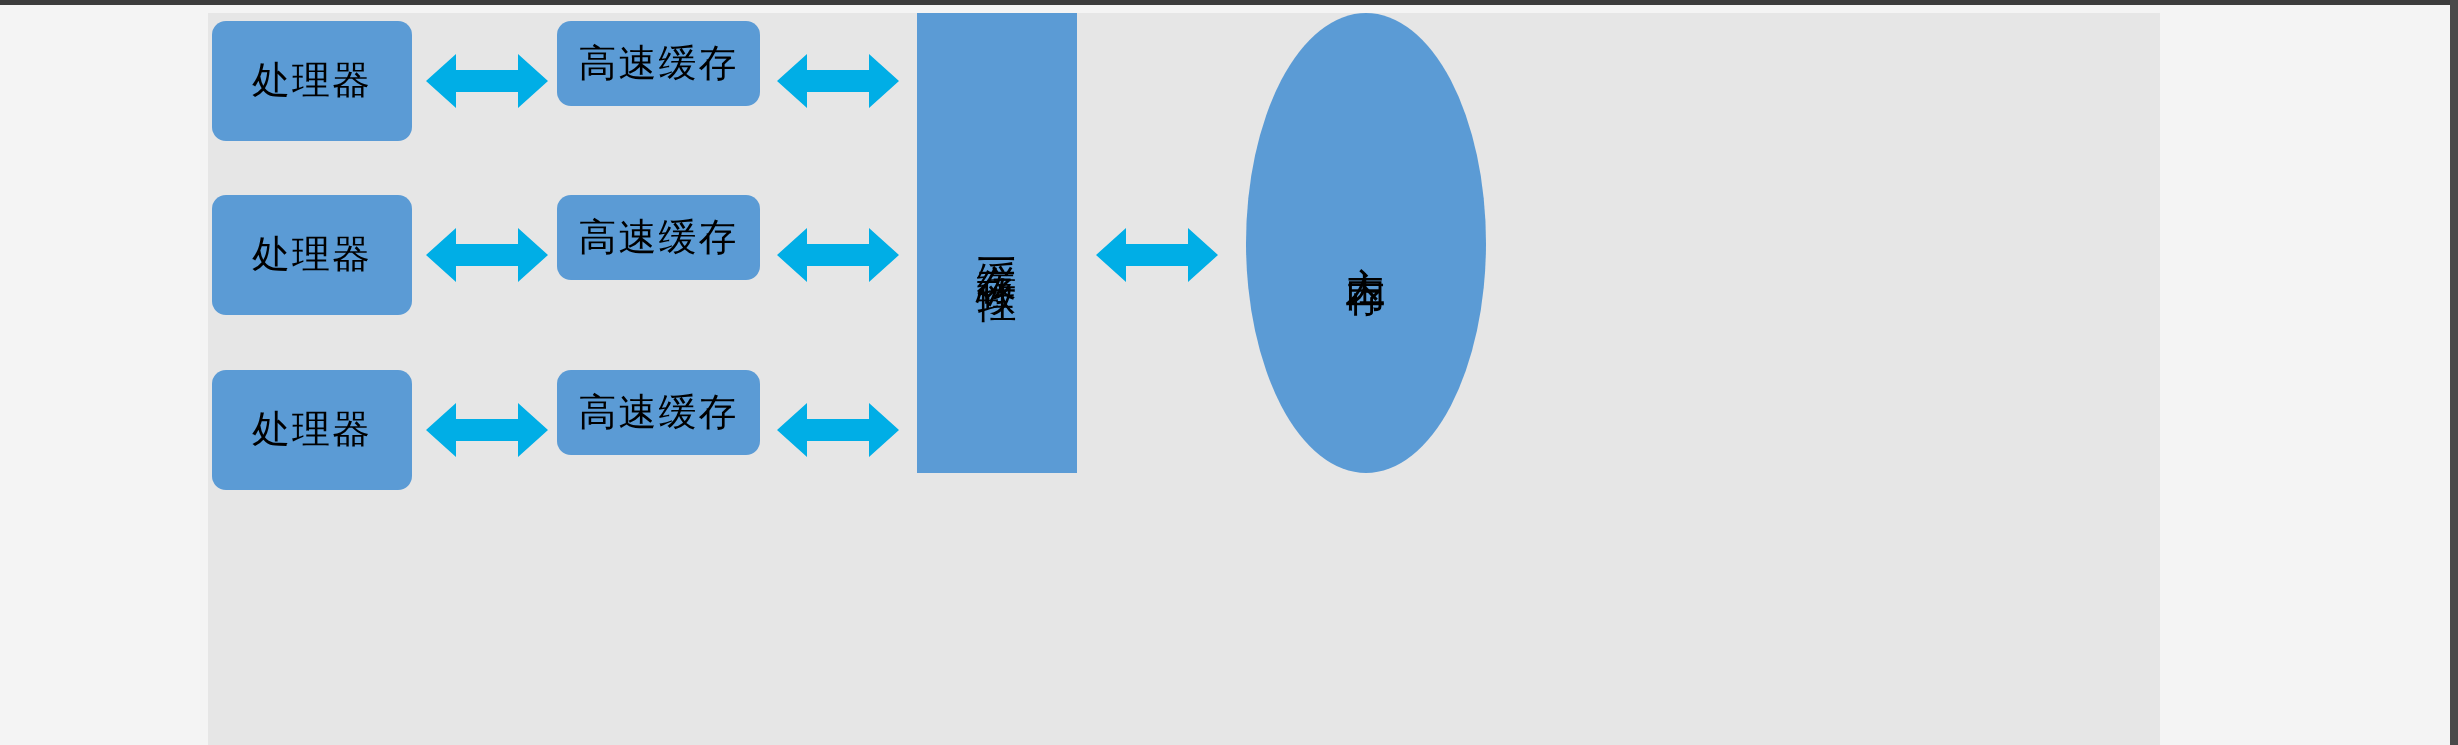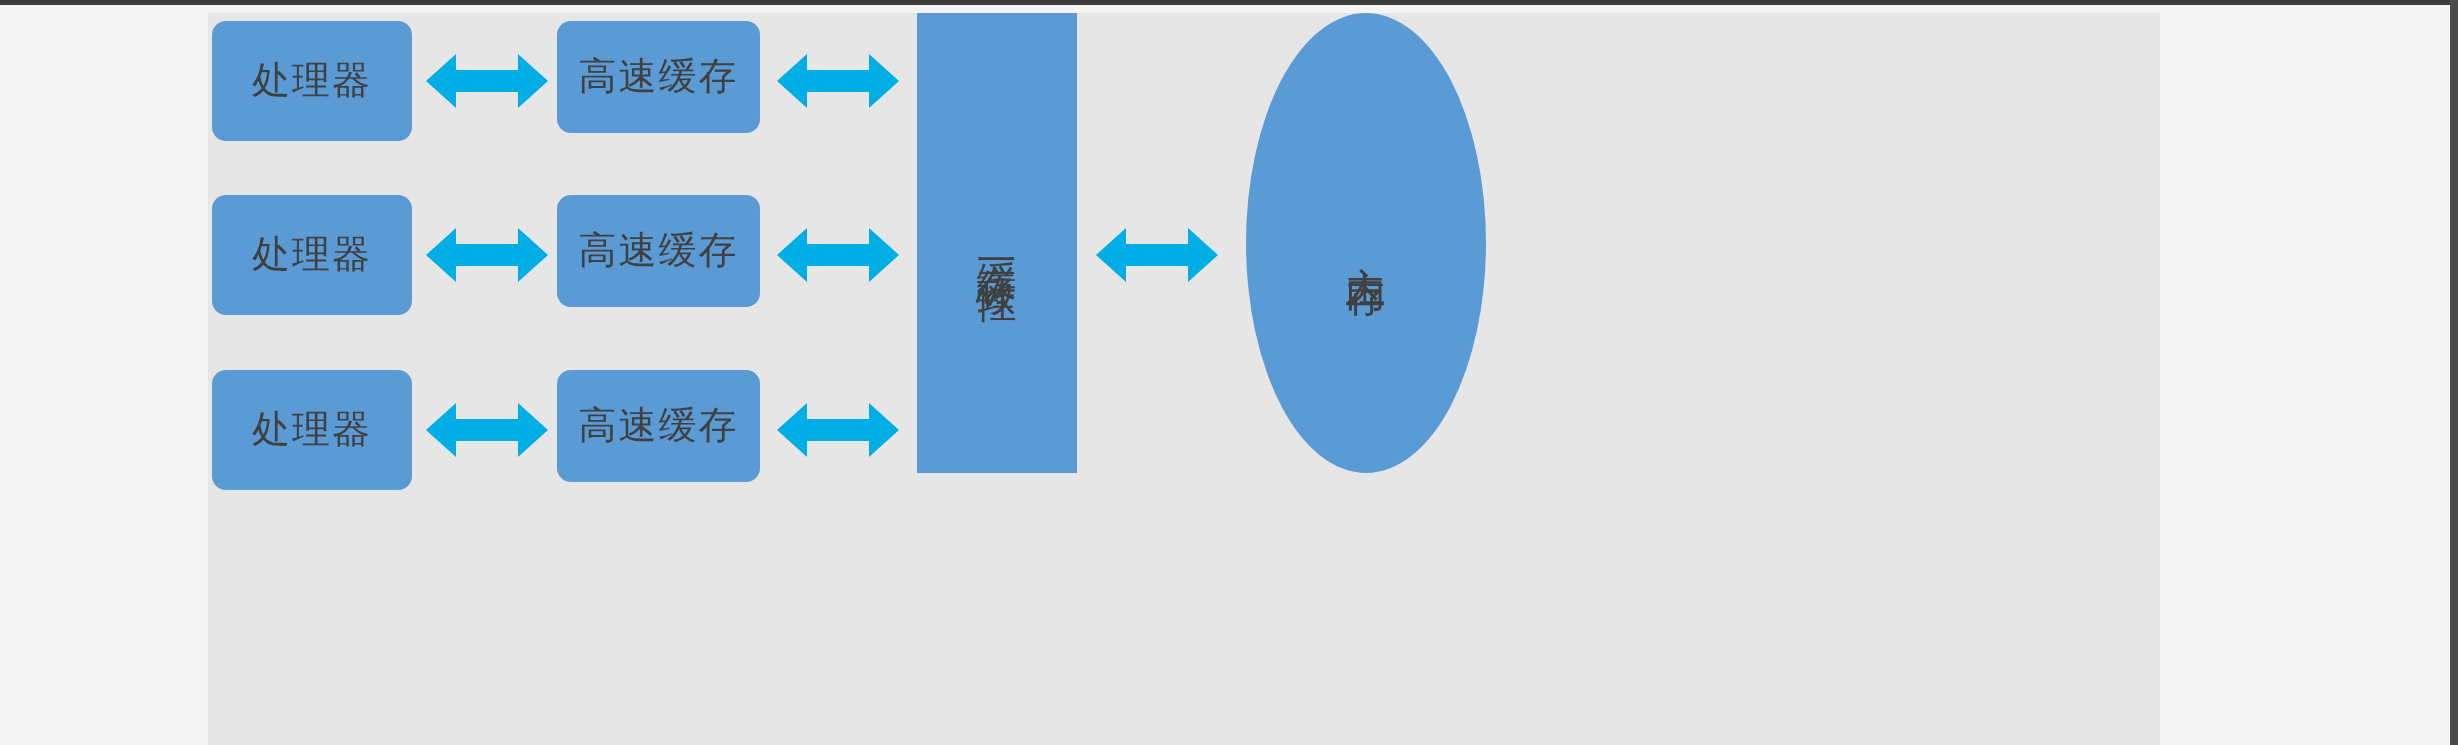--- a/index.html
+++ b/index.html
@@ -41,21 +41,21 @@
     top: 13px;
     width: 1952px;
     height: 732px;
     background: #e6e6e6;
   }
 
   
   .node {
     position: absolute;
     background: #5b9bd5;
-    color: #404040;
+    color: #000000;
     display: flex;
     align-items: center;
     justify-content: center;
     font-size: 38px;
     letter-spacing: 2px;
     line-height: 1.15;
     box-sizing: border-box;
   }
   .node.rounded { border-radius: 14px; }
 
@@ -67,21 +67,21 @@
 
   .node.ellipse { border-radius: 50%; }
 
   
   .proc { left: 4px; width: 200px; height: 120px; }
   .proc.r1 { top: 8px; }
   .proc.r2 { top: 182px; }
   .proc.r3 { top: 357px; }
 
   
-  .cache { left: 349px; width: 203px; height: 112px; }
+  .cache { left: 349px; width: 203px; height: 85px; }
   .cache.r1 { top: 8px; }
   .cache.r2 { top: 182px; }
   .cache.r3 { top: 357px; }
 
   
   .coherence {
     left: 709px;
     top: 0px;
     width: 160px;
     height: 460px;

